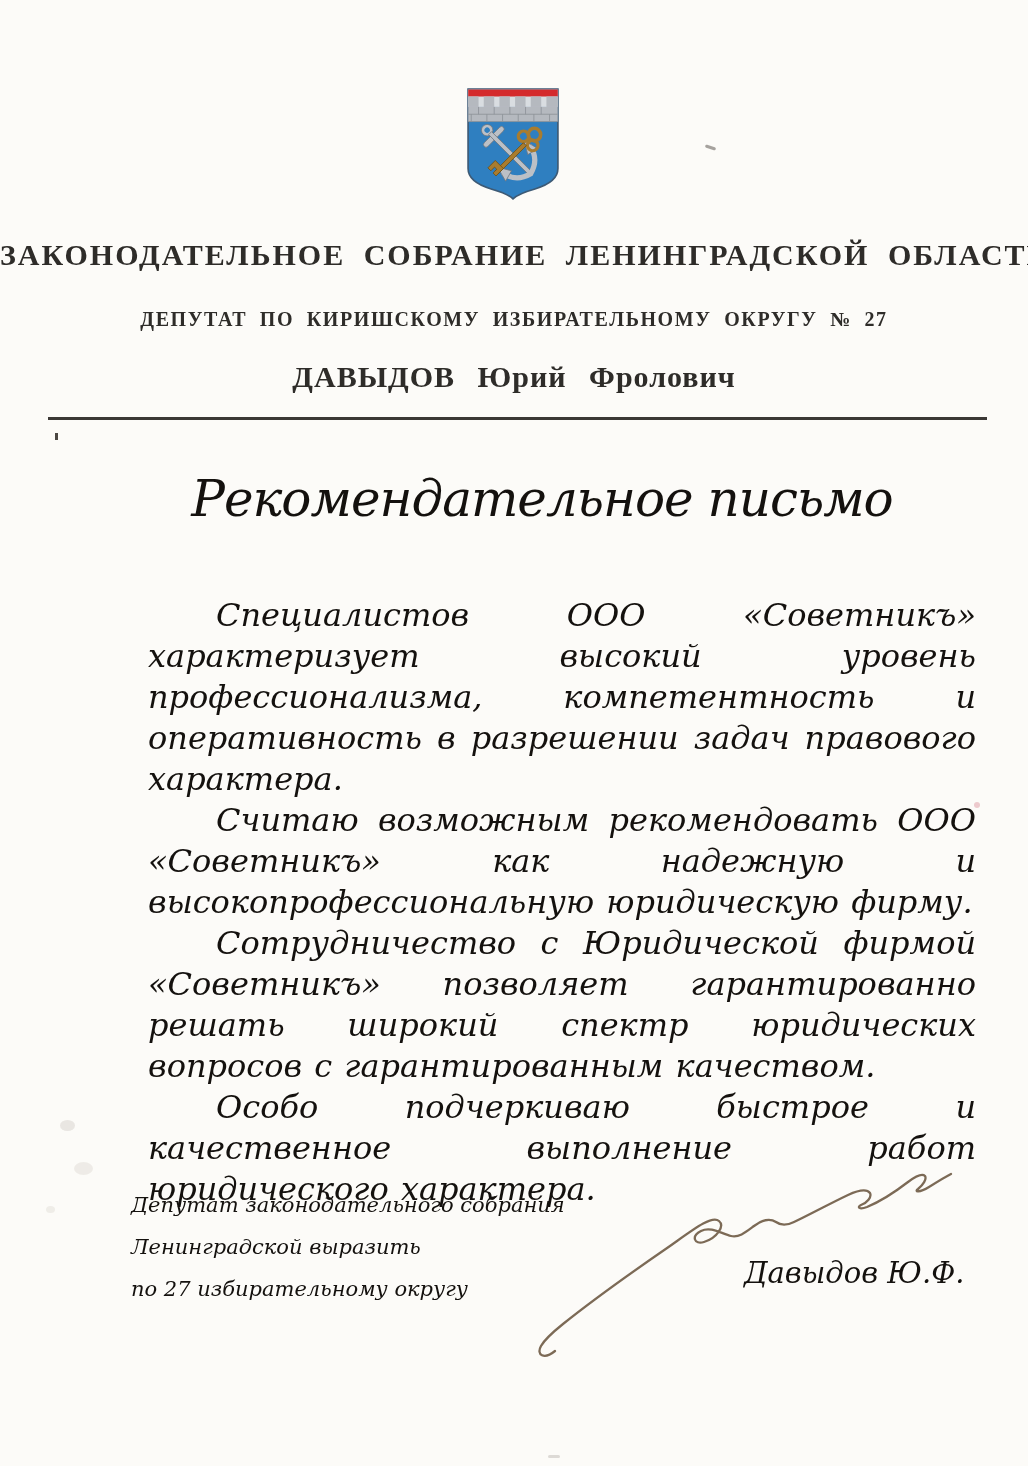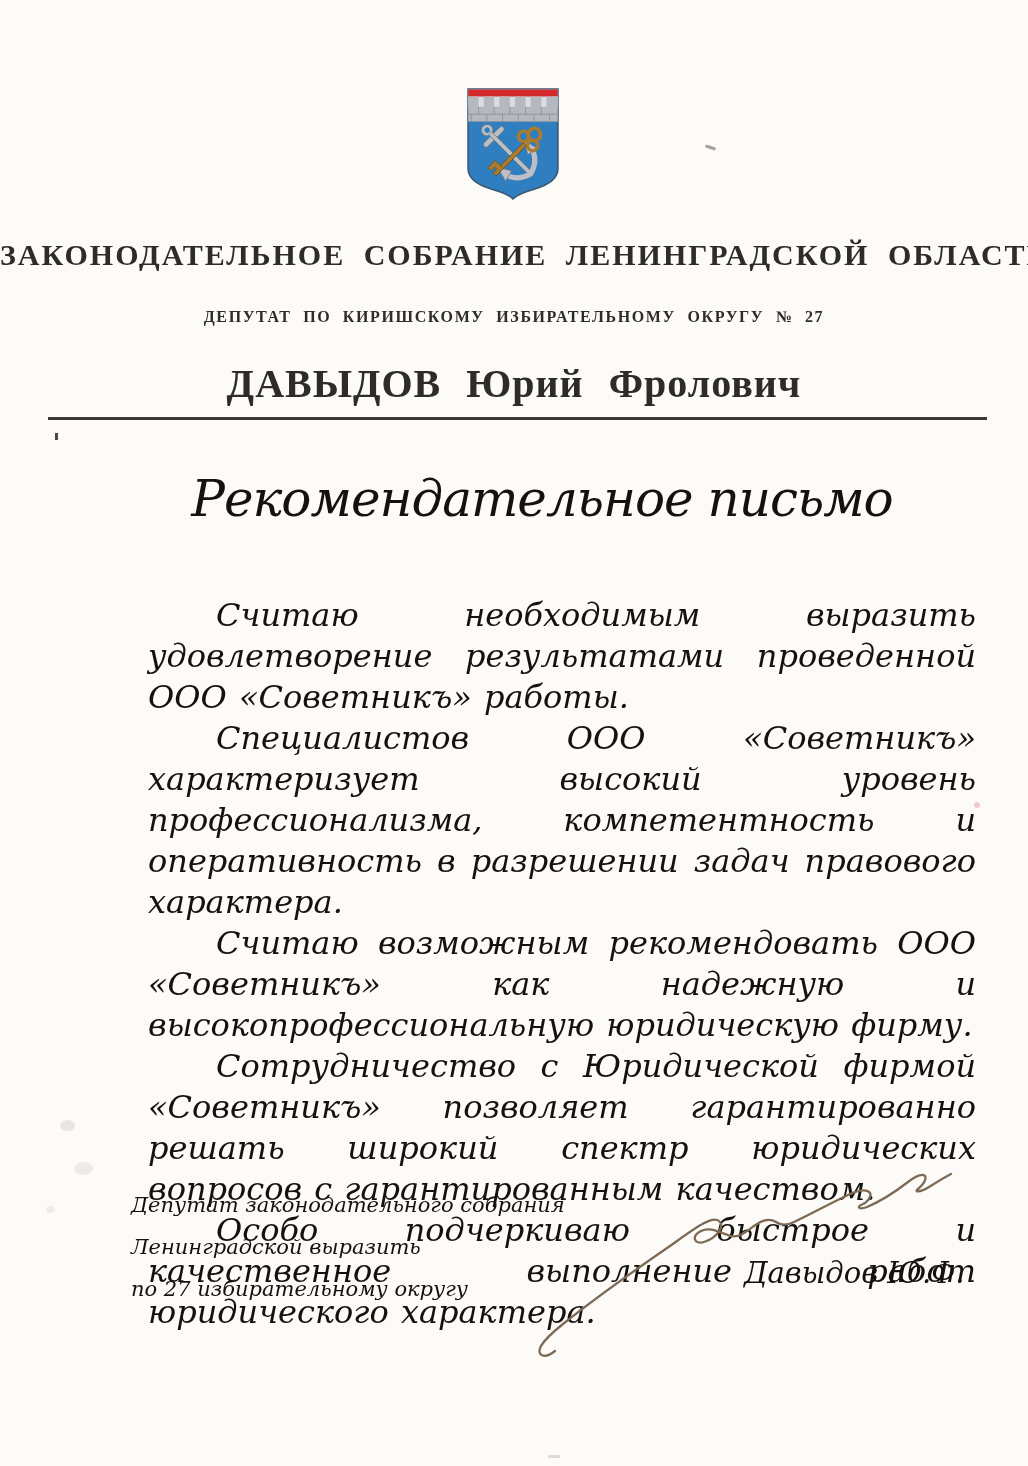--- a/index.html
+++ b/index.html
@@ -9,22 +9,22 @@
     font-family:"DejaVu Serif", serif;
   }
   
   .crest{position:absolute;left:466px;top:87px;width:94px;height:113px;}
   .hdr{
     position:absolute;left:0;width:100%;text-align:center;
     font-family:"Liberation Serif", serif;font-weight:bold;color:#2e2c29;
     white-space:nowrap;
   }
   .hdr-org {top:238px;font-size:30px;letter-spacing:2px;word-spacing:9px;}
-  .hdr-dep {top:308px;font-size:16px;letter-spacing:1.6px;word-spacing:6px;}
-  .hdr-name{top:360px;font-size:40px;letter-spacing:1px;word-spacing:14px;}
+  .hdr-dep {top:308px;font-size:20px;letter-spacing:1.6px;word-spacing:6px;}
+  .hdr-name{top:360px;font-size:30px;letter-spacing:1px;word-spacing:14px;}
   .rule{position:absolute;left:48px;top:417px;width:939px;height:3px;background:#3b3835;}
   .rule-tick{position:absolute;left:55px;top:433px;width:3px;height:7px;background:#4c4843;}
   
   .title{
     position:absolute;top:470px;left:0;width:100%;box-sizing:border-box;
     padding-left:56px;text-align:center;
     font-style:italic;font-size:50px;letter-spacing:-1px;color:#14110e;
     white-space:nowrap;
   }
   
@@ -109,21 +109,20 @@
 
   <div class="hdr hdr-org">ЗАКОНОДАТЕЛЬНОЕ СОБРАНИЕ ЛЕНИНГРАДСКОЙ ОБЛАСТИ</div>
   <div class="hdr hdr-dep">ДЕПУТАТ ПО КИРИШСКОМУ ИЗБИРАТЕЛЬНОМУ ОКРУГУ № 27</div>
   <div class="hdr hdr-name">ДАВЫДОВ Юрий Фролович</div>
   <div class="rule"></div>
   <div class="rule-tick"></div>
 
   <div class="title">Рекомендательное письмо</div>
 
   <div class="body">
-    <p>Считаю необходимым выразить удовлетворение результатами проведенной ООО «Советникъ» работы.</p>
     <p>Специалистов ООО «Советникъ» характеризует высокий уровень профессионализма, компетентность и оперативность в разрешении задач правового характера.</p>
     <p>Считаю возможным рекомендовать ООО «Советникъ» как надежную и высокопрофессиональную юридическую фирму.</p>
     <p>Сотрудничество с Юридической фирмой «Советникъ» позволяет гарантированно решать широкий спектр юридических вопросов с гарантированным качеством.</p>
     <p>Особо подчеркиваю быстрое и качественное выполнение работ юридического характера.</p>
   </div>
 
   <div class="signoff">
     <div>Депутат законодательного собрания</div>
     <div>Ленинградской выразить</div>
     <div>по 27 избирательному округу</div>

